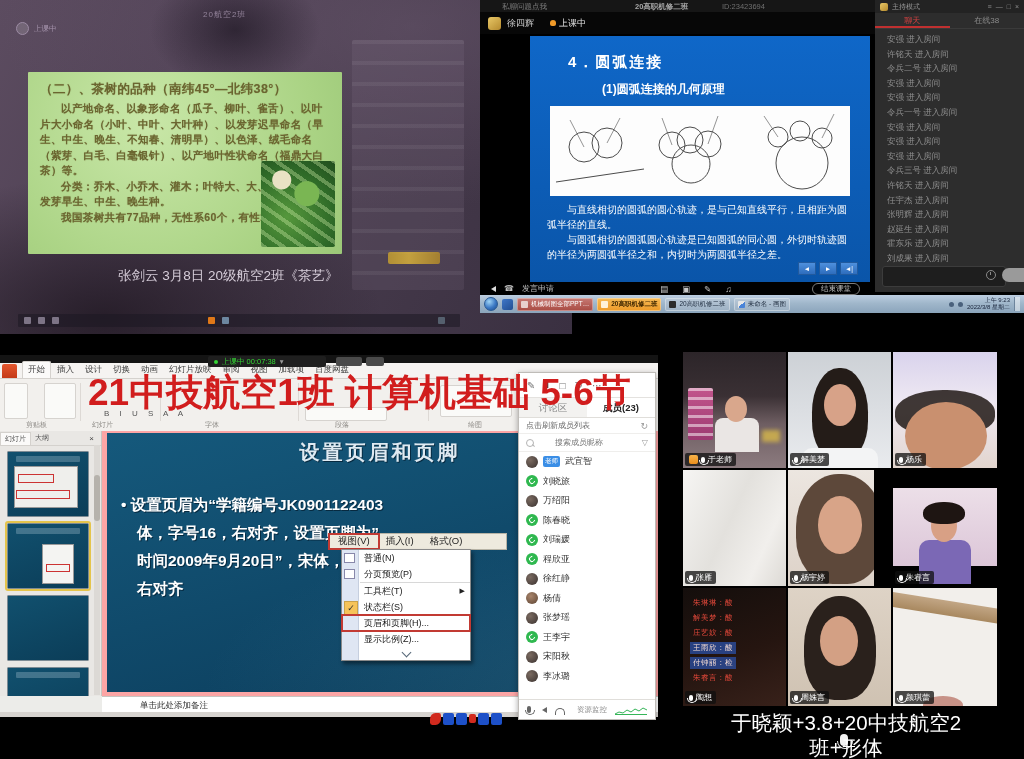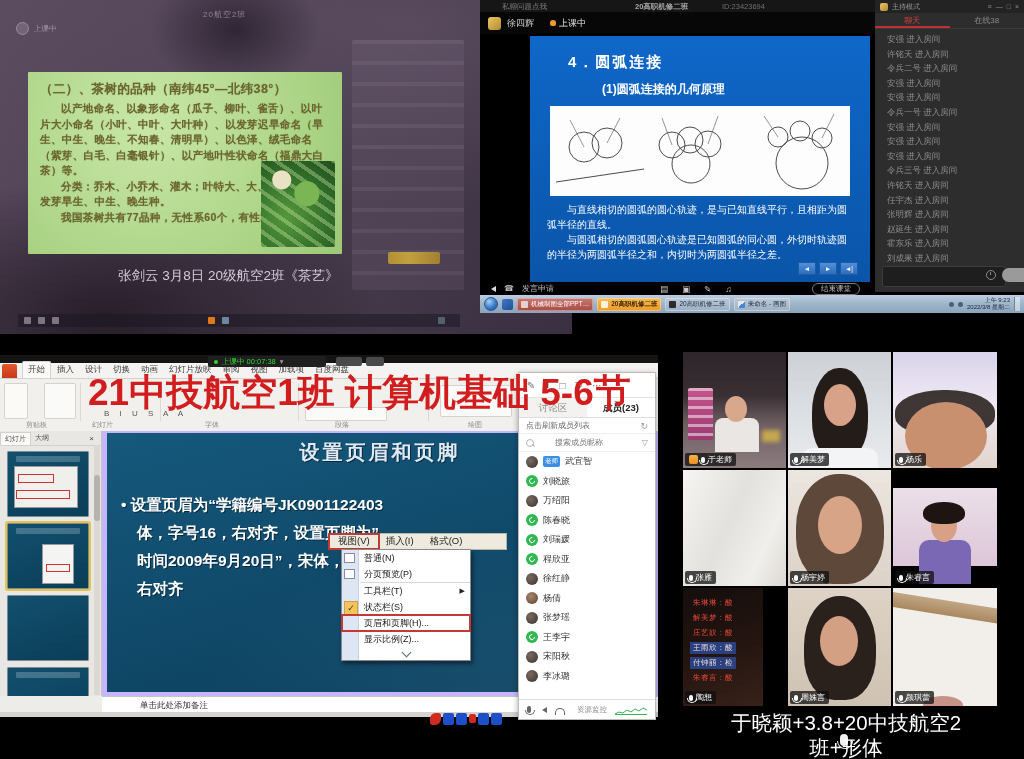--- a/index.html
+++ b/index.html
@@ -106,21 +106,21 @@
   .bl-thtabs span{padding:1px 4px}.bl-thtabs .on{background:#fbfaf9;border:1px solid #d4d1cd;border-bottom:none}
   .bl-thtabs .x{margin-left:auto;margin-right:3px;color:#444;font-size:8px}
   .thumb{position:absolute;left:7px;width:80px;height:64px;background:linear-gradient(160deg,#11506e,#0b3d58);border:1px solid #7d8b94;border-radius:1px}
   .thumb .bar{position:absolute;left:8px;top:4px;right:8px;height:6px;background:rgba(220,235,245,.25);border-radius:1px}
   .thumb.sel{outline:2px solid #e4c44c}
   .thumb .dlg{position:absolute;left:6px;top:14px;width:62px;height:40px;background:#efefec;border:1px solid #999}
   .thumb .rr{position:absolute;border:1px solid #c33}
   .thumb .mn{position:absolute;left:34px;top:20px;width:30px;height:38px;background:#f4f4f2;border:1px solid #999}
   .bl-scroll{left:94px;top:90px;width:6px;height:250px;background:#dcd9d5}
   .bl-scroll b{position:absolute;left:0;top:30px;width:6px;height:46px;background:#b6b2ac;border-radius:3px}
-  .bl-slidearea{left:102px;top:76px;width:556px;height:265px;background:#c4b5fd}
+  .bl-slidearea{left:102px;top:76px;width:556px;height:265px;background:#fca5a5}
   .bl-slide{position:absolute;left:5px;top:2px;right:5px;bottom:4px;overflow:hidden;background:
     radial-gradient(150% 120% at 100% 100%,rgba(80,150,180,.25),transparent 55%),
     linear-gradient(165deg,#15597c,#0e4464 70%,#0b3a57)}
   .bl-slide .ti{position:absolute;left:0;top:6px;width:100%;text-align:center;color:#dfeaf2;font-size:20px;font-weight:700;letter-spacing:3px;text-shadow:1px 1px 0 #072a40}
   .bl-slide .bl-lines{position:absolute;left:14px;top:58px;color:#fff;font-size:15.5px;font-weight:700;line-height:28px;white-space:nowrap;text-shadow:1px 1px 0 #072a40}
   .bl-menu{position:absolute;left:222px;top:100px;z-index:2}
   .bl-mbar{display:flex;background:#eeeade;border:1px solid #b8b4a6;font-size:9.5px;color:#222;height:15px;align-items:center;width:176px}
   .bl-mbar span{padding:0 8px}
   .rbox{outline:2px solid #c23a33}
   .bl-drop{position:absolute;left:12px;top:16px;width:128px;background:#fff;border:1px solid #8a8a8a;box-shadow:2px 3px 4px rgba(0,0,0,.45)}
@@ -594,40 +594,40 @@
           <span class="mic"></span>
           <span>杨乐</span>
         </span>
     </div>
     <div class="tile t4" style="left:3px;top:120px;width:103px;height:116px">
       <span class="vlabel">
           <span class="mic"></span>
           <span>张雁</span>
         </span>
     </div>
-    <div class="tile t5" style="left:108px;top:120px;width:103px;height:116px">
+    <div class="tile t5" style="left:108px;top:120px;width:86px;height:116px">
       <span class="hair" style="left:8px;top:4px;width:88px;height:110px;background:#5d483a"></span>
       <span class="facee" style="left:30px;top:26px;width:44px;height:58px;background:#d8a488"></span>
       <span class="vlabel">
           <span class="mic"></span>
           <span>杨宇婷</span>
         </span>
     </div>
     <div class="tile t6" style="left:213px;top:120px;width:104px;height:116px">
       <span class="vid">
         <span class="sw"></span>
         <span class="facee" style="left:38px;top:22px;width:26px;height:32px;background:#d8a085"></span>
         <span class="hair" style="left:30px;top:14px;width:42px;height:22px;background:#1e1512"></span>
       </span>
       <span class="vlabel">
           <span class="mic"></span>
           <span>朱睿言</span>
         </span>
     </div>
-    <div class="tile t7" style="left:3px;top:238px;width:80px;height:118px">
+    <div class="tile t7" style="left:3px;top:238px;width:103px;height:118px">
       <div class="rc">
         <div>朱琳琳：酸</div>
         <div>解美梦：酸</div>
         <div>庄艺妏：酸</div>
         <div class="hl">王雨欣：酸</div>
         <div class="hl">付钟丽：检</div>
         <div>朱睿言：酸</div>
       </div>
       <span class="vlabel">
           <span class="mic"></span>

